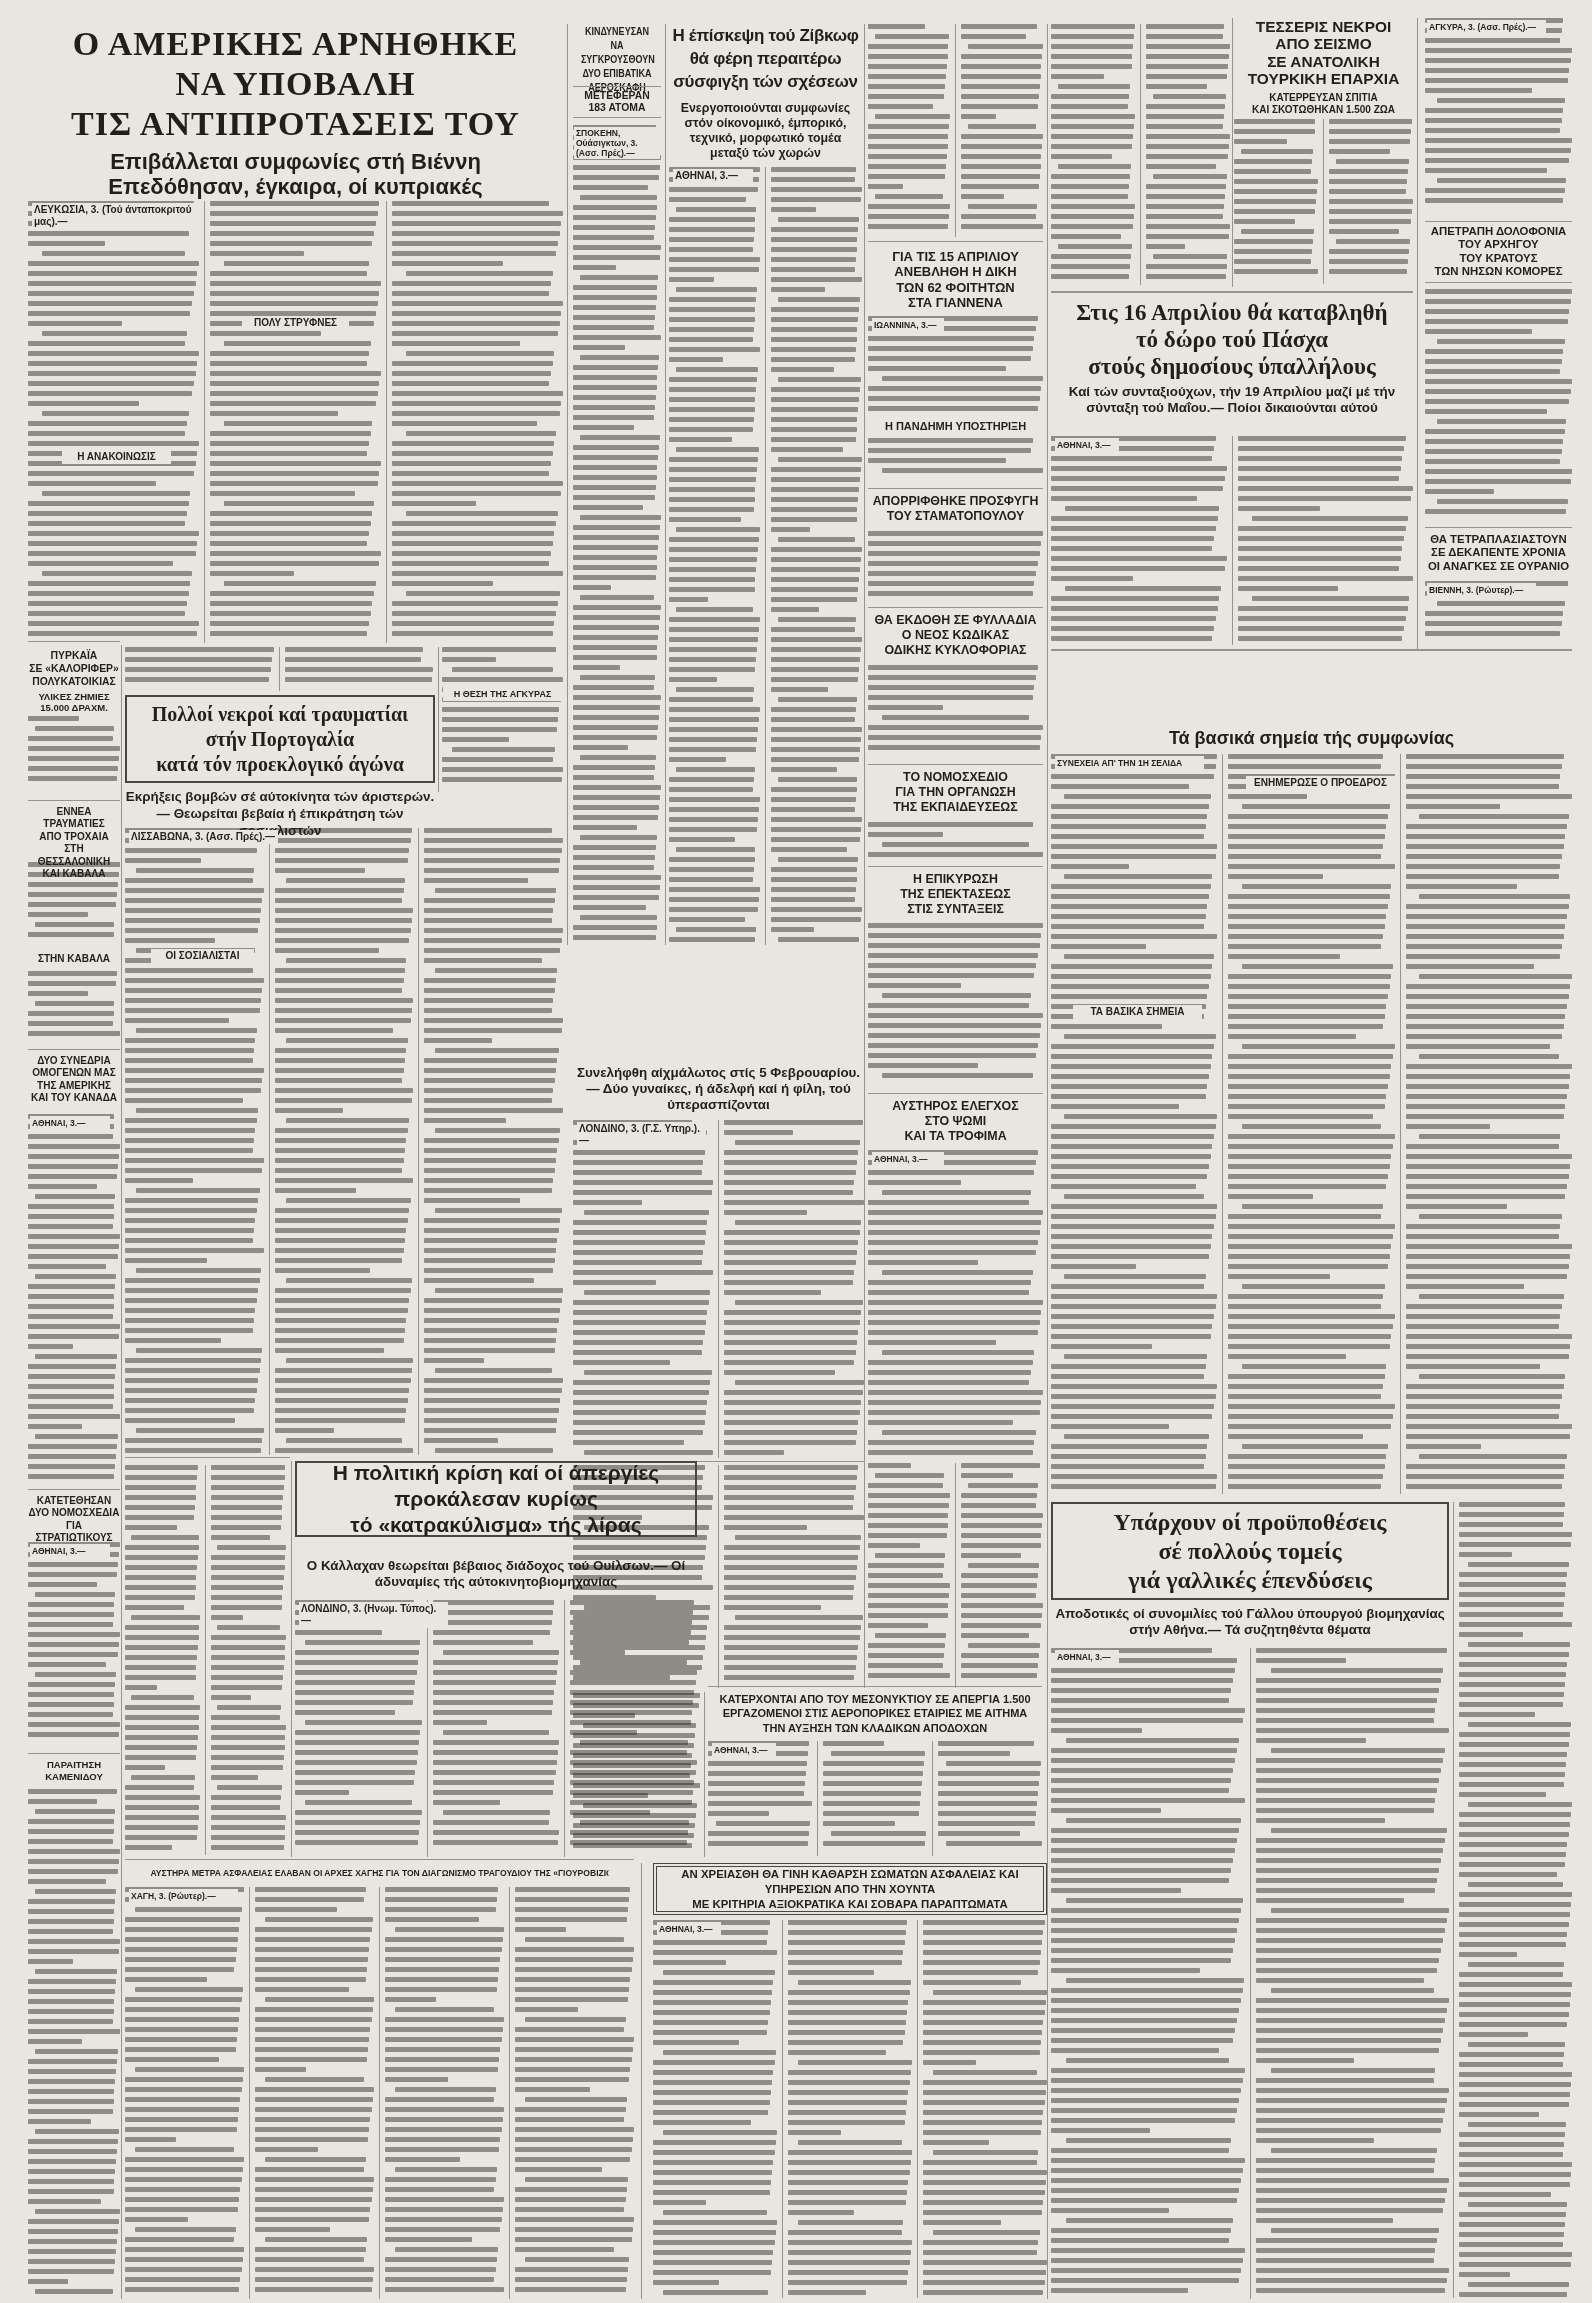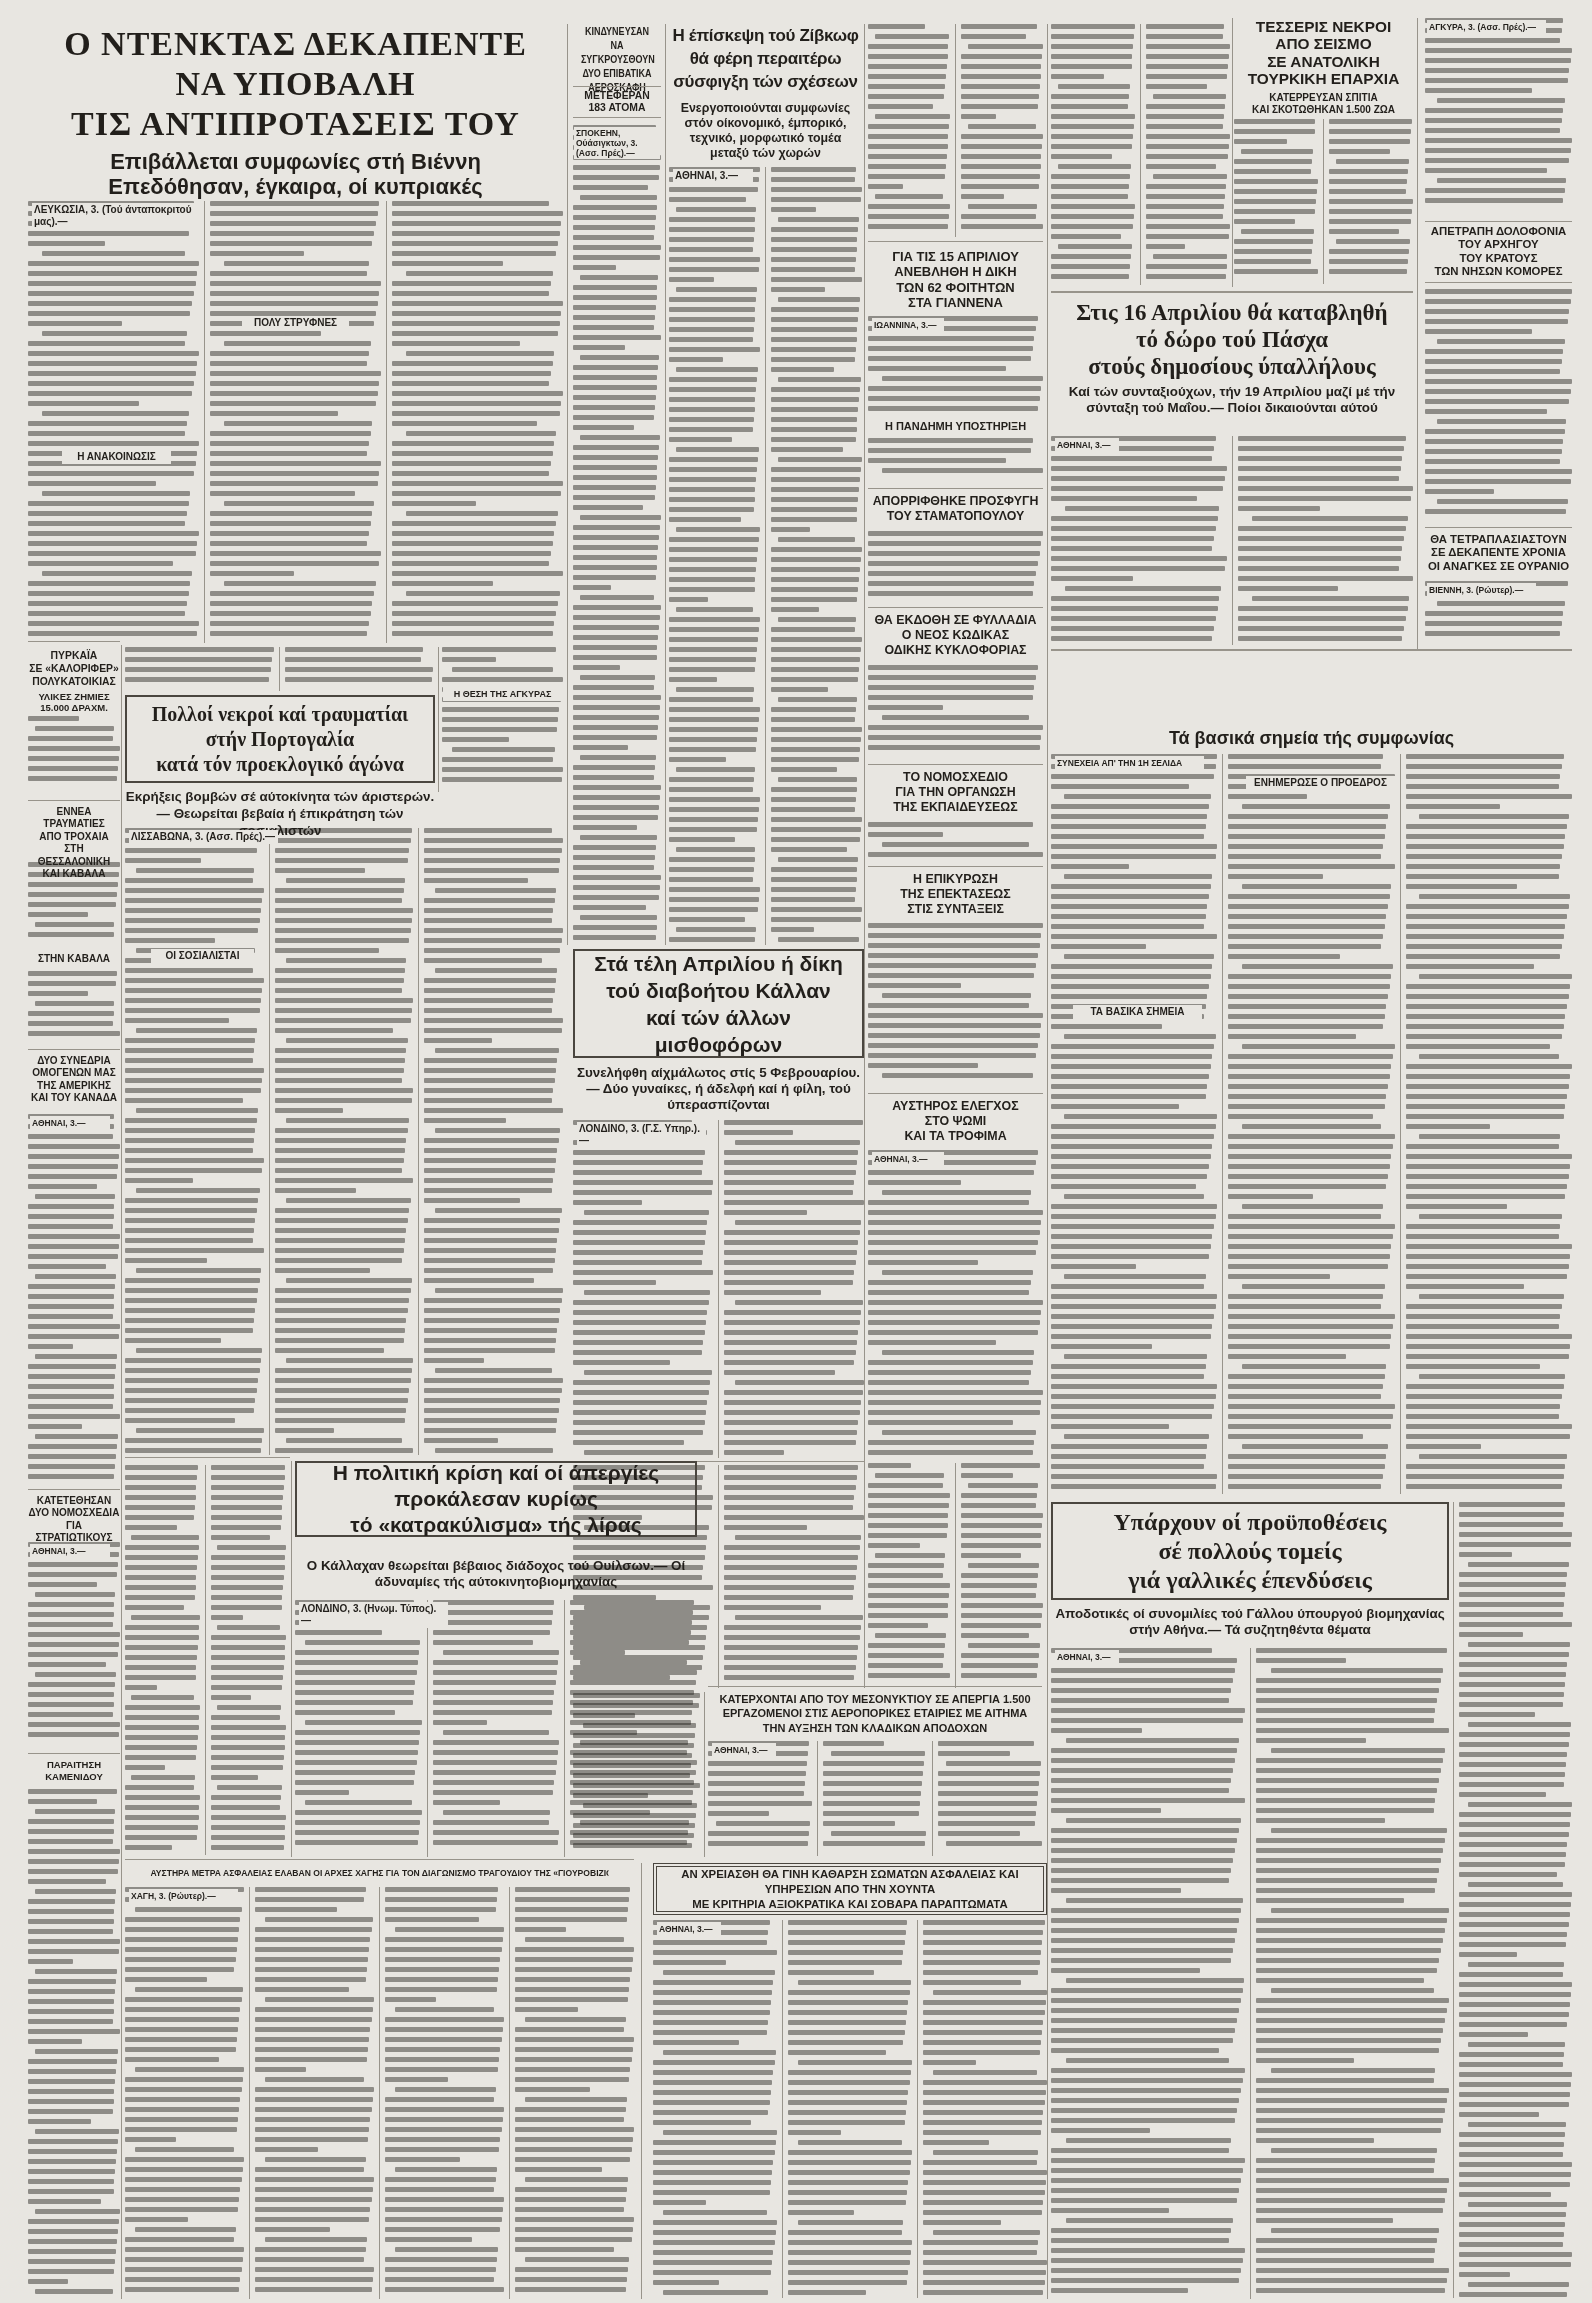--- a/index.html
+++ b/index.html
@@ -26,21 +26,21 @@
   .vrule{position:absolute;width:1px;background:var(--rule,#98948b)}
   .hrule{position:absolute;height:1px;background:var(--rule,#98948b)}
   .sep{border-top:1px solid var(--rule,#98948b);padding-top:5px}
   .bb{border-top:1px solid var(--rule,#98948b);border-bottom:1px solid var(--rule,#98948b);padding:3px 0}
 </style>
 </head>
 <body>
 
 <div id="page">
 
-  <div class="abs hl serif" style="left:28px;top:24px;width:535px;font-size:34px;line-height:40px;letter-spacing:1px">Ο ΝΤΕΝΚΤΑΣ ΔΕΚΑΠΕΝΤΕ
+  <div class="abs hl serif" style="left:28px;top:24px;width:535px;font-size:34px;line-height:40px;letter-spacing:1px">Ο ΑΜΕΡΙΚΗΣ ΑΡΝΗΘΗΚΕ
 ΝΑ ΥΠΟΒΑΛΗ
 ΤΙΣ ΑΝΤΙΠΡΟΤΑΣΕΙΣ ΤΟΥ</div>
   <div class="abs hl" style="left:28px;top:149px;width:535px;font-size:22px;line-height:25px">Επιβάλλεται συμφωνίες στή Βιέννη
 Επεδόθησαν, έγκαιρα, οί κυπριακές</div>
   <div class="abs sim" style="left:28px;top:201px;width:535px;height:442px">
       <div class="simcol">
         <div class="simline" style="width: 97%;"></div>
         <div class="simline" style="width: 96%;"></div>
         <div class="simline" style="width: 95%;"></div>
         <div class="simline" style="width: 94%;"></div>
@@ -852,25 +852,20 @@
         <div class="simline" style="width: 93%;"></div>
         <div class="simline" style="width: 92%;"></div>
         <div class="simline" style="width: 100%;"></div>
         <div class="simline" style="width: 99%;"></div>
         <div class="simline" style="width: 47%;"></div>
         <div class="simline" style="margin-left: 8%; width: 89%;"></div>
       </div>
     </div>
   <div class="ov" style="left:673px;top:169px;width:80px">ΑΘΗΝΑΙ, 3.—</div>
 
-  <div class="abs box" style="left:573px;top:949px;width:291px;height:109px">
-    <div class="hl" style="font-size:21px;line-height:27px">Στά τέλη Απριλίου ή δίκη
-τού διαβοήτου Κάλλαν
-καί τών άλλων μισθοφόρων</div>
-  </div>
   <div class="abs hl" style="left:573px;top:1065px;width:291px;font-size:13.4px;line-height:16px">Συνελήφθη αίχμάλωτος στίς 5 Φεβρουαρίου.— Δύο γυναίκες, ή άδελφή καί ή φίλη, τού ύπερασπίζονται</div>
   <div class="abs sim" style="left:573px;top:1120px;width:291px;height:338px">
       <div class="simcol">
         <div class="simline" style="width: 85%;"></div>
         <div class="simline" style="margin-left: 8%; width: 88%;"></div>
         <div class="simline" style="width: 95%;"></div>
         <div class="simline" style="width: 94%;"></div>
         <div class="simline" style="width: 93%;"></div>
         <div class="simline" style="width: 92%;"></div>
         <div class="simline" style="width: 100%;"></div>

